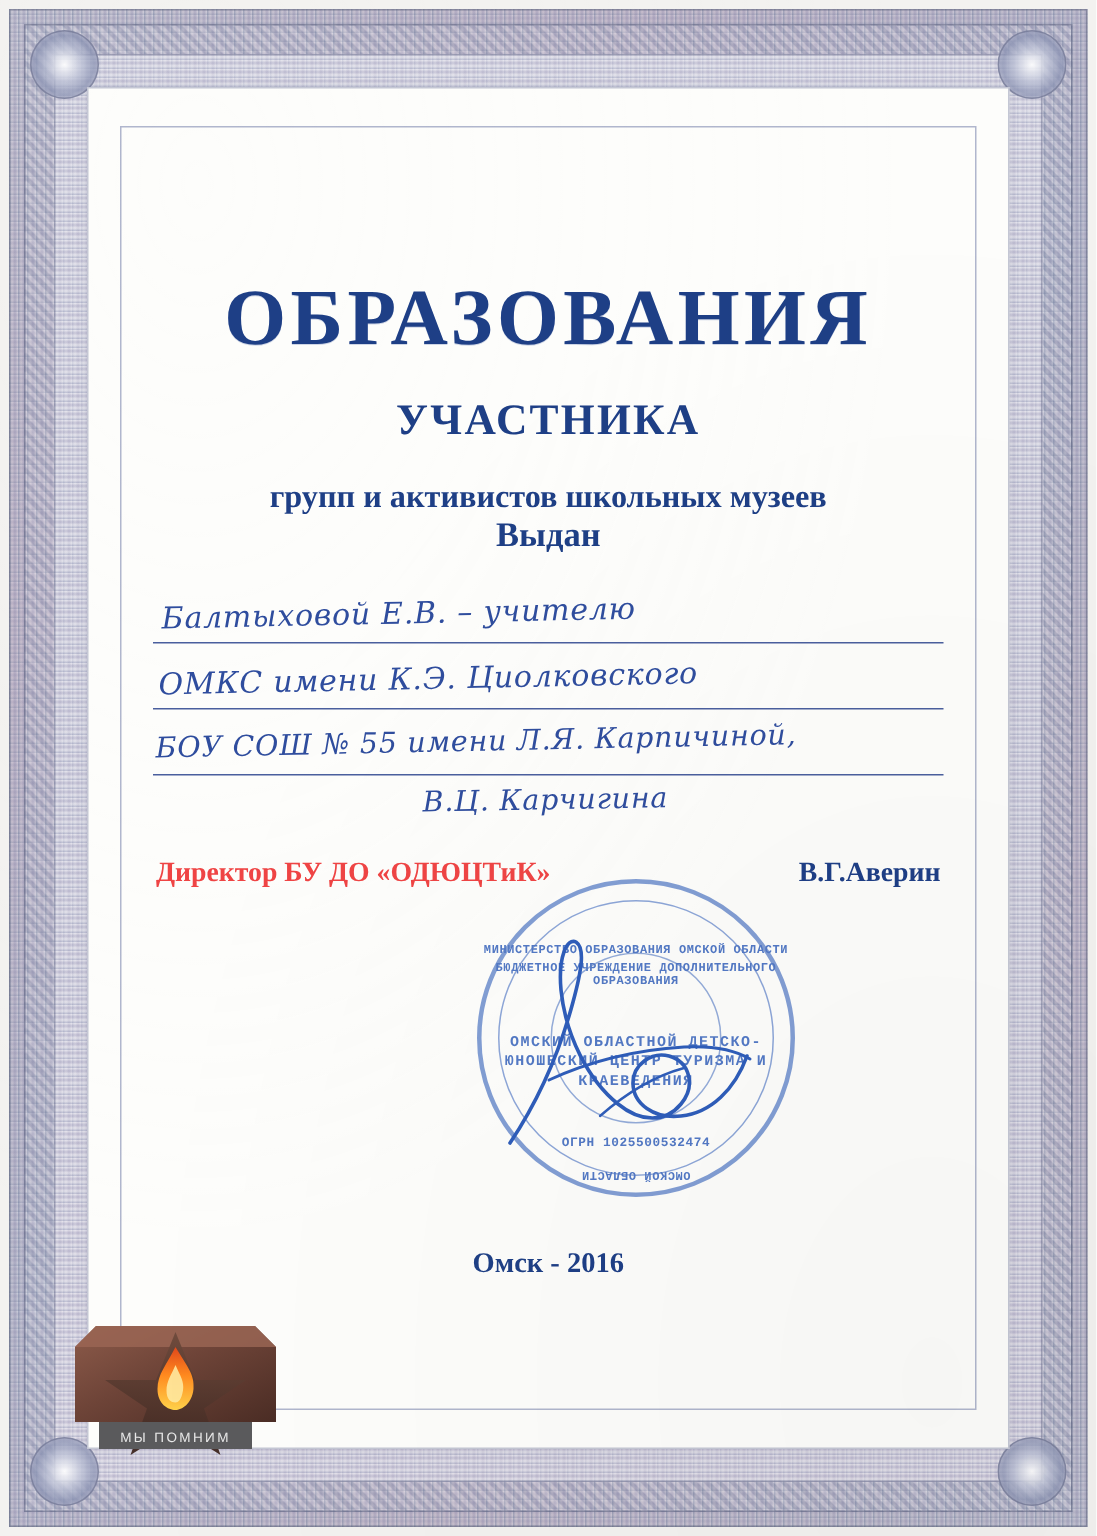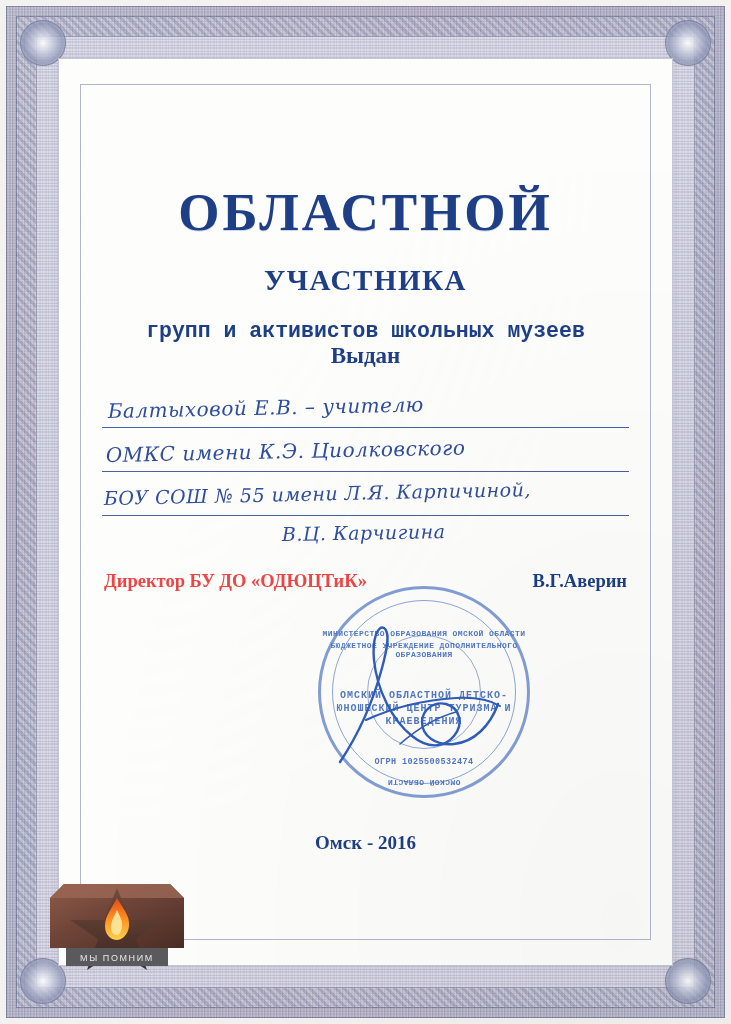--- a/index.html
+++ b/index.html
@@ -141,21 +141,20 @@
   }
   .event-line {
     text-align: center;
     margin-top: 30px;
     font-size: 21.5px;
     font-weight: bold;
     color: #1e3f86;
   }
   .event-line.second {
     margin-top: 22px;
-    font-family: Liberation Mono, monospace;
   }
   .event-quote {
     text-align: center;
     margin-top: 22px;
     font-size: 21px;
     font-weight: bold;
     color: #c0392b;
   }
   .issued-label {
     text-align: center;
@@ -359,21 +358,21 @@
   <div class="border-inner"></div>
 
   <div class="corner tl"></div>
   <div class="corner tr"></div>
   <div class="corner bl"></div>
   <div class="corner br"></div>
 
   <div id="content-field">
     <div class="inner-wrap">
 
-      <div class="title-main">ОБЛАСТНОЙ</div>
+      <div class="title-main">ОБРАЗОВАНИЯ</div>
 
       <div class="title-sub">УЧАСТНИКА</div>
 
 
       <div class="event-line second">групп и активистов школьных музеев</div>
 
 
       <div class="issued-label">Выдан</div>
 
       <div class="ruled-lines">

